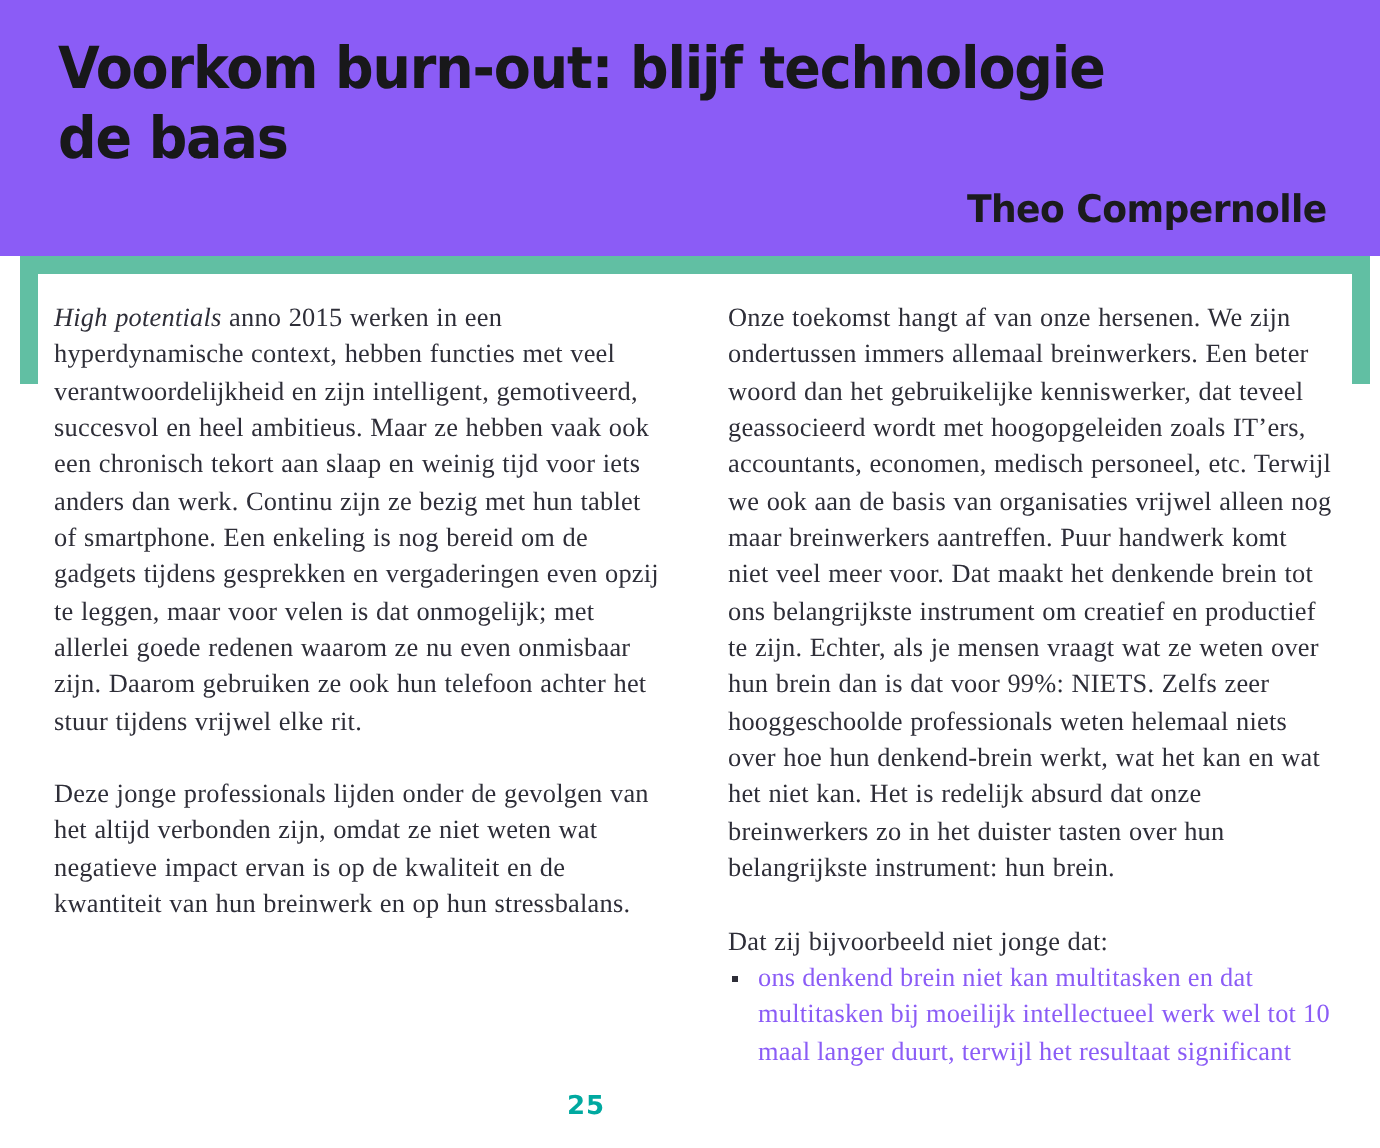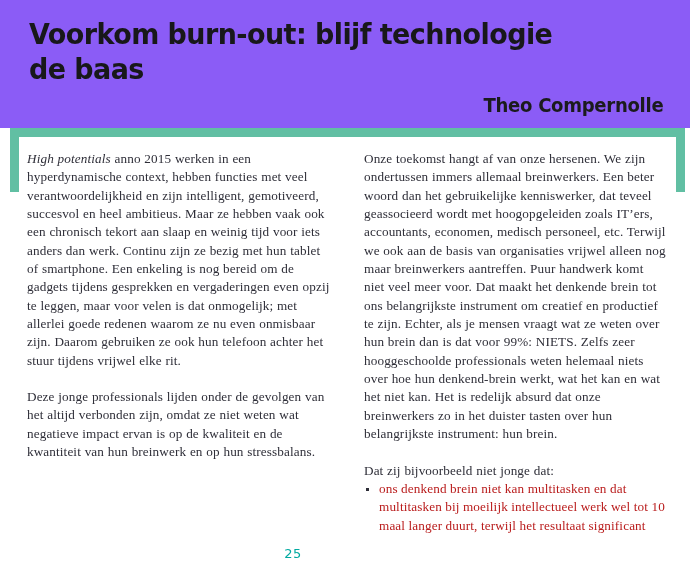--- a/index.html
+++ b/index.html
@@ -118,42 +118,42 @@
     list-style: none;
     margin: 0;
     padding: 0;
   }
   .bullet-item {
     position: relative;
     padding-left: 15px;
     font-family: "Liberation Serif", serif;
     font-size: 13.2px;
     line-height: 18.35px;
-    color: #b91c1c;
+    color: #8b5cf6;
     letter-spacing: 0.12px;
   }
   .bullet-item::before {
     content: "";
     position: absolute;
     left: 2px;
     top: 8px;
     width: 3px;
     height: 3px;
     background: #2e2e38;
   }
 
   
   #page-number {
     position: absolute;
     left: 0;
     top: 546px;
     width: 586px;
     text-align: center;
     font-family: "DejaVu Sans", sans-serif;
-    font-weight: normal;
+    font-weight: bold;
     font-size: 13px;
     letter-spacing: 0.5px;
     color: #00a9a0;
   }
 </style>
 </head>
 <body>
 
 <div id="page">
 

